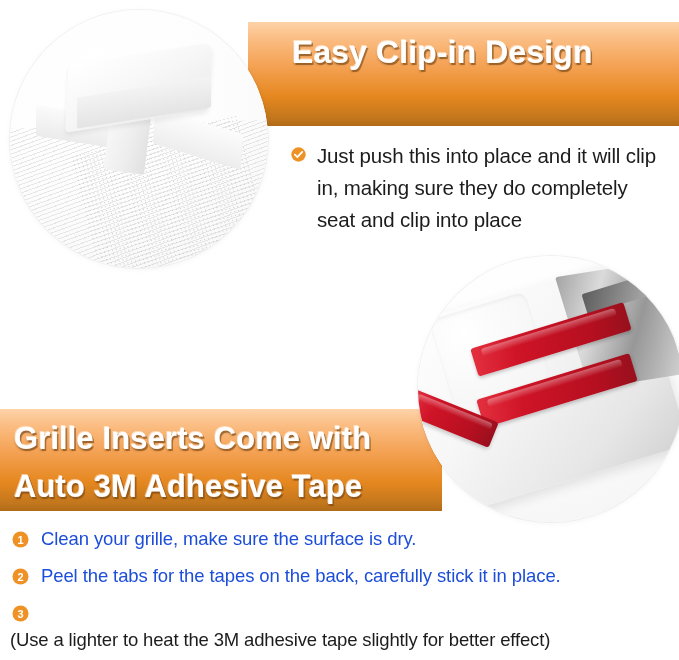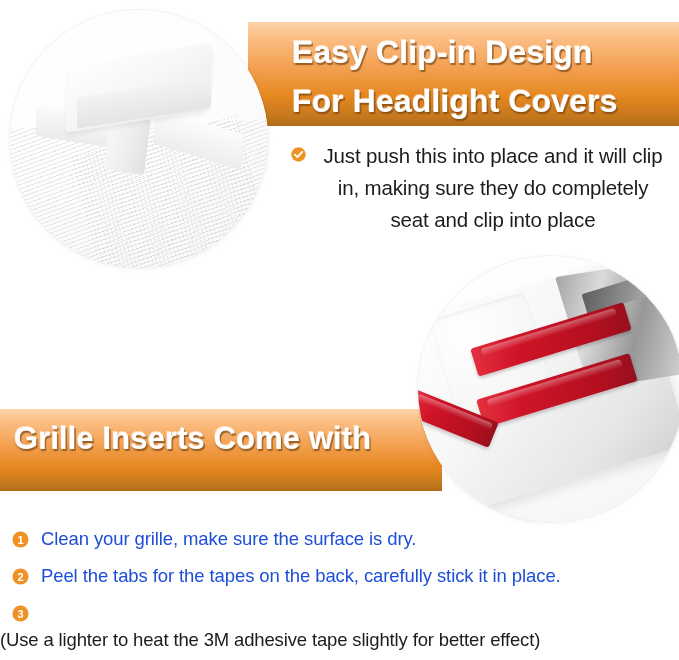--- a/index.html
+++ b/index.html
@@ -45,21 +45,21 @@
     left: 248px;
     top: 22px;
     width: 431px;
     height: 104px;
     padding: 6px 14px 4px 36px;
   }
   .banner-2 {
     left: 0px;
     top: 409px;
     width: 442px;
-    height: 82px;
+    height: 102px;
     padding: 6px 14px 4px 14px;
   }
   .banner-line {
     display: block;
     font-weight: bold;
     color: #ffffff;
     letter-spacing: 0.1px;
     white-space: nowrap;
     text-shadow:
        1.6px 1.6px 0 rgba(120,70,18,0.55),
@@ -231,21 +231,20 @@
     border-radius: 2px;
   }
 
   
   .bullet-block {
     position: absolute;
     left: 289px;
     top: 140px;
     width: 380px;
     z-index: 3;
-    text-align: center;
   }
   .bullet-row { display: flex; align-items: flex-start; }
   .check-icon {
     flex: 0 0 auto;
     width: 19px; height: 19px;
     margin-top: 5px;
     margin-right: 9px;
   }
   .bullet-text {
     font-size: 20.5px;
@@ -274,42 +273,42 @@
     margin-right: 10px;
   }
   .step-text {
     font-size: 18.5px;
     line-height: 24px;
     color: #1d4ed8;
     letter-spacing: -0.1px;
   }
   .note {
     position: absolute;
-    left: 0;
+    left: 10px;
     top: 628px;
     font-size: 18.5px;
     line-height: 24px;
     color: #1c1c1c;
     letter-spacing: -0.15px;
     z-index: 3;
     white-space: nowrap;
   }
 </style>
 </head>
 <body>
 
 <div class="stage">
 
   <div class="banner banner-1">
     <span class="banner-line">Easy Clip-in Design</span>
-    <span class="banner-line">For Headlight Covers</span>
   </div>
 
   <div class="banner banner-2">
     <span class="banner-line">Grille Inserts Come with</span>
+    <span class="banner-line">Auto 3M Adhesive Tape</span>
   </div>
 
   <div class="photo-circle photo-clip">
     <div class="photo-inner">
       <div class="clip-bg"></div>
       <div class="clip-tex"></div>
       <div class="clip-tex2"></div>
       <div class="clip-wing"></div>
       <div class="clip-wing2"></div>
       <div class="clip-stem"></div>

